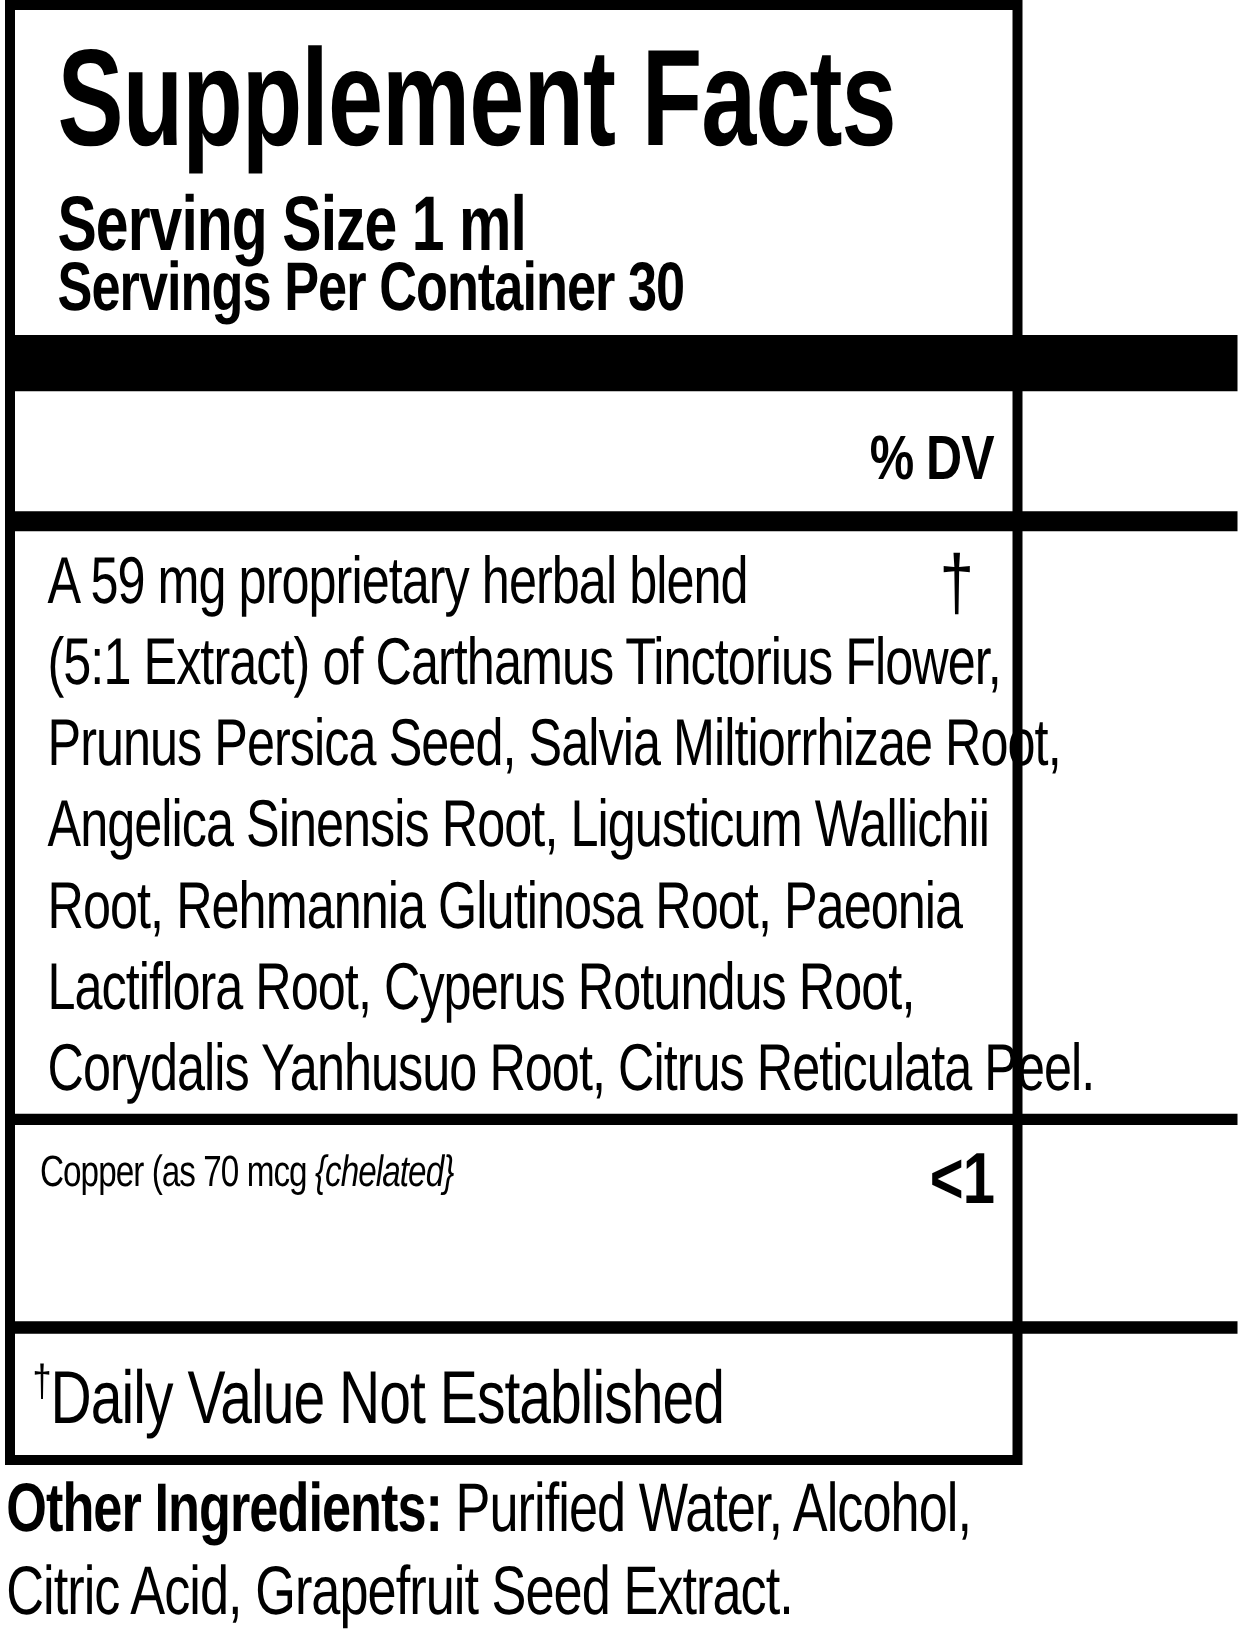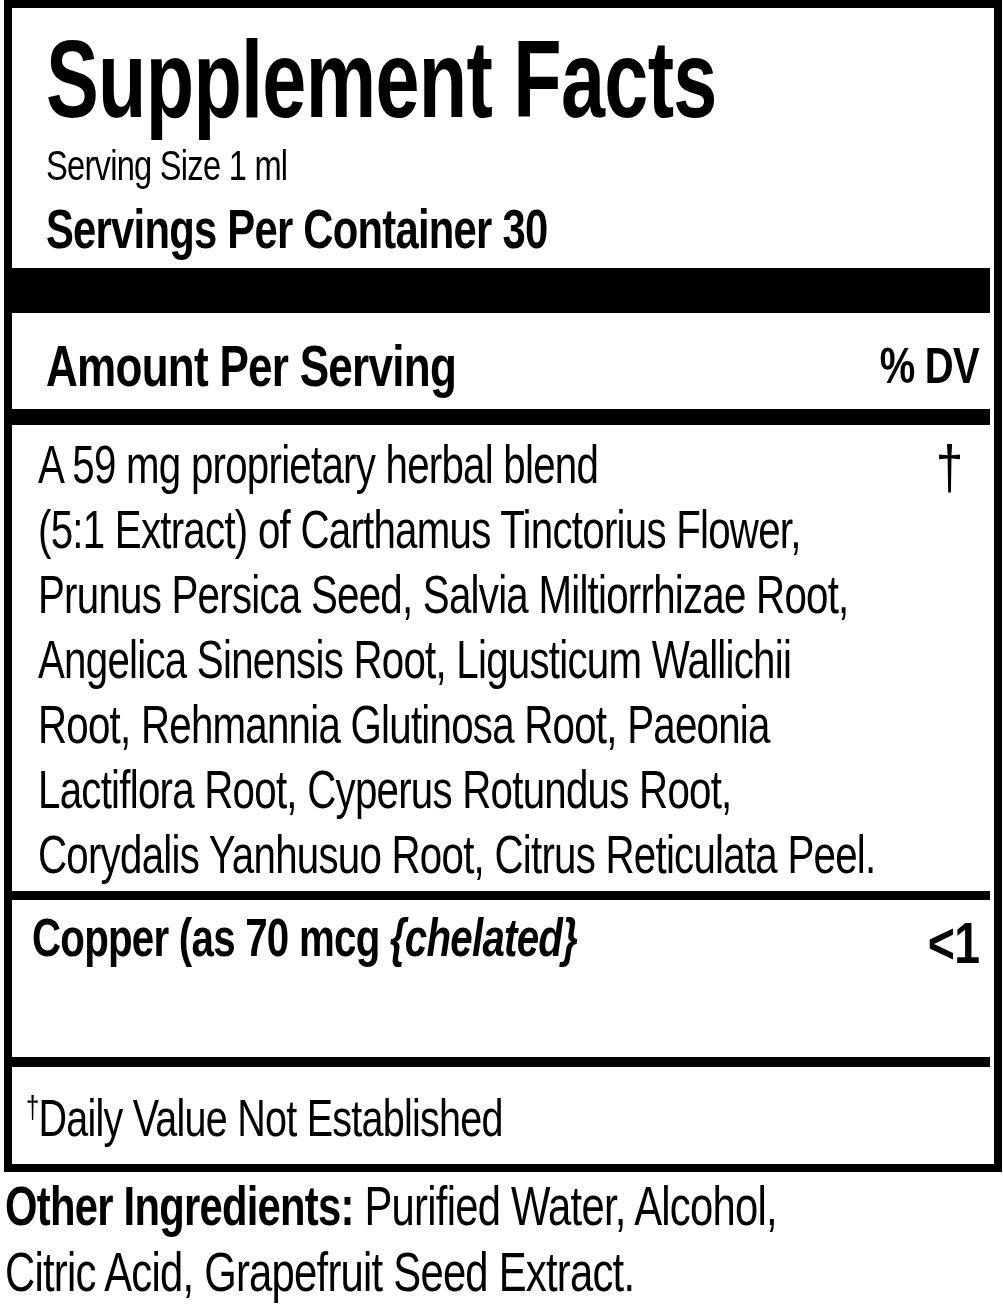--- a/index.html
+++ b/index.html
@@ -9,21 +9,21 @@
     width: 1003px;
     height: 1310px;
     background: #ffffff;
     color: #000000;
     font-family: "Liberation Sans", sans-serif;
     overflow: hidden;
   }
   .box {
     position: absolute;
     left: 4px; top: 0;
-    width: 998px; height: 1172px;
+    width: 814px; height: 1172px;
     border: 8px solid #000000;
     background: #ffffff;
   }
   
   .cond {
     display: inline-block;
     transform: scaleX(0.76);
     transform-origin: 0 0;
     white-space: nowrap;
     letter-spacing: -1px;
@@ -33,38 +33,38 @@
     transform: scaleX(0.8);
     transform-origin: 100% 0;
     white-space: nowrap;
     letter-spacing: -1px;
   }
   .abs { position: absolute; }
   .bold { font-weight: bold; }
   .ital { font-style: italic; }
 
   .title-line   { top: 12px;  left: 34px; font-size: 110px; line-height: 118px; font-weight: bold; }
-  .serving-line { top: 124px; left: 34px; font-size: 43px;  line-height: 66px;  font-weight: normal; }
+  .serving-line { top: 139px; left: 34px; font-size: 62px;  line-height: 66px;  font-weight: bold; }
   .servings-line{ top: 188px; left: 34px; font-size: 55px;  line-height: 66px;  font-weight: bold; }
 
   .bar-thick  { left: 0; width: 978px; height: 45px; background: #000000; top: 260px; }
   .bar-medium { left: 0; width: 978px; height: 16px; background: #000000; top: 401px; }
   .rule-1     { left: 0; width: 978px; height: 9px;  background: #000000; top: 883px; }
   .rule-2     { left: 0; width: 978px; height: 10px; background: #000000; top: 1049px; }
 
   .amount-head { top: 322px; left: 34px; font-size: 58px; line-height: 72px; font-weight: bold; }
   .dv-head     { top: 322px; right: 15px; font-size: 50px; line-height: 72px; font-weight: bold; }
 
   .herbal { top: 424px; left: 26px; font-size: 53px; line-height: 65px; font-weight: 500; }
   .herbal-dv { top: 424px; right: 32px; font-size: 62px; line-height: 70px; }
 
-  .copper { top: 897px; left: 20px; font-size: 53px; line-height: 65px; font-weight: 700; }
+  .copper { top: 897px; left: 20px; font-size: 35px; line-height: 65px; font-weight: 400; }
   .copper-dv { top: 900px; right: 15px; font-size: 58px; line-height: 70px; font-weight: bold; }
 
-  .footnote { top: 1078px; left: 14px; font-size: 52px; line-height: 64px; font-weight: 500; }
+  .footnote { top: 1078px; left: 14px; font-size: 60px; line-height: 64px; font-weight: 500; }
   .footnote sup { font-size: 60%; vertical-align: super; line-height: 0; }
 
   .other { top: 1173px; left: 5px; font-size: 55px; line-height: 66px; font-weight: 500; color: #000000; }
 </style>
 </head>
 <body>
 
 <div class="page">
 
   <div class="box">
@@ -76,23 +76,20 @@
     <div class="abs serving-line">
       <span class="cond">Serving Size 1 ml</span>
     </div>
 
     <div class="abs servings-line">
       <span class="cond">Servings Per Container 30</span>
     </div>
 
     <div class="abs bar-thick"></div>
 
-    <div class="abs amount-head">
-      <span class="cond">Amount Per Serving</span>
-    </div>
     <div class="abs dv-head">
       <span class="cond-r">% DV</span>
     </div>
 
     <div class="abs bar-medium"></div>
 
     <div class="abs herbal">
       <div><span class="cond">A 59 mg proprietary herbal blend</span></div>
       <div><span class="cond">(5:1 Extract) of Carthamus Tinctorius Flower,</span></div>
       <div><span class="cond">Prunus Persica Seed, Salvia Miltiorrhizae Root,</span></div>

